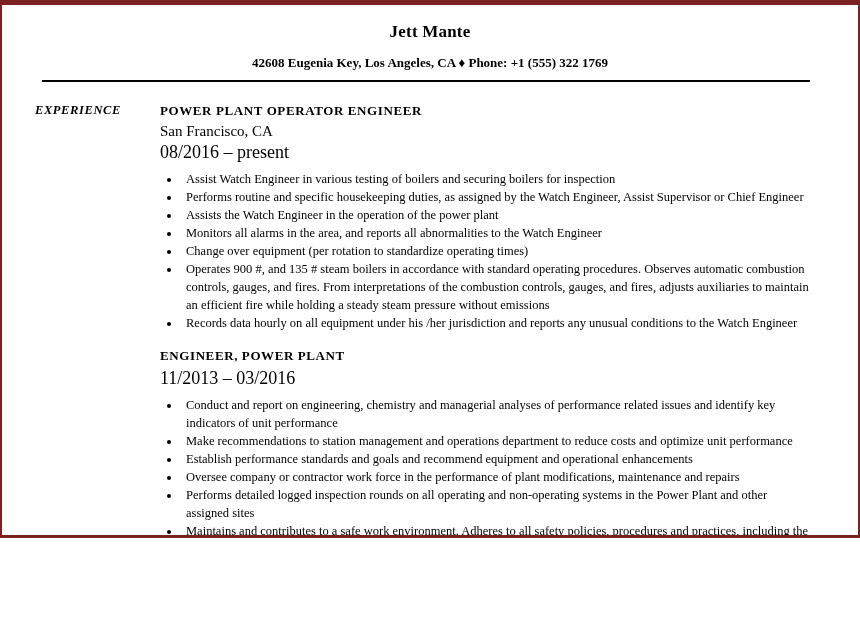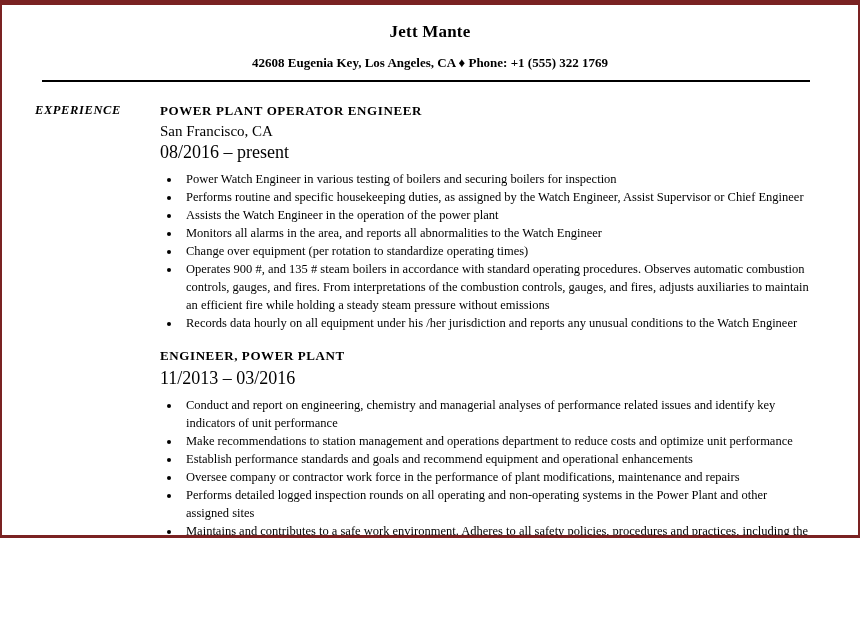--- a/index.html
+++ b/index.html
@@ -101,21 +101,21 @@
       <div class="section-label">EXPERIENCE</div>
     </aside>
 
     <div class="right-col">
 
       <section class="job">
         <h2 class="job-title">POWER PLANT OPERATOR ENGINEER</h2>
         <div class="job-location">San Francisco, CA</div>
         <div class="job-dates">08/2016 – present</div>
         <ul class="bullets">
-          <li>Power Watch Engineer in various testing of boilers and securing boilers for inspection</li>
+          <li>Assist Watch Engineer in various testing of boilers and securing boilers for inspection</li>
           <li>Performs routine and specific housekeeping duties, as assigned by the Watch Engineer, Assist Supervisor or Chief Engineer</li>
           <li>Assists the Watch Engineer in the operation of the power plant</li>
           <li>Monitors all alarms in the area, and reports all abnormalities to the Watch Engineer</li>
           <li>Change over equipment (per rotation to standardize operating times)</li>
           <li>Operates 900 #, and 135 # steam boilers in accordance with standard operating procedures. Observes automatic combustion controls, gauges, and fires. From interpretations of the combustion controls, gauges, and fires, adjusts auxiliaries to maintain an efficient fire while holding a steady steam pressure without emissions</li>
           <li>Records data hourly on all equipment under his /her jurisdiction and reports any unusual conditions to the Watch Engineer</li>
         </ul>
       </section>
 
       <section class="job">

